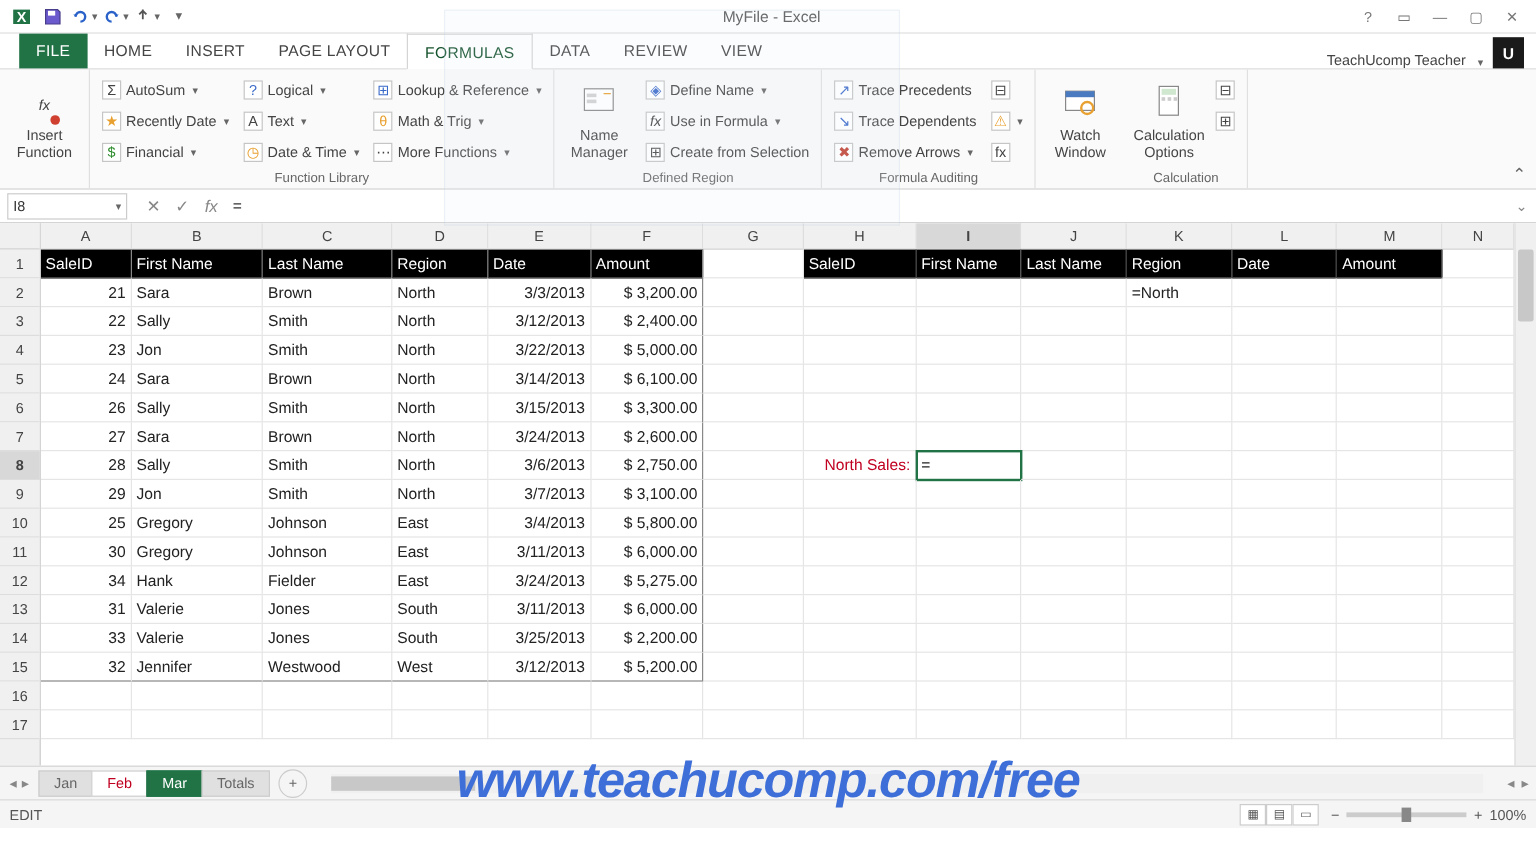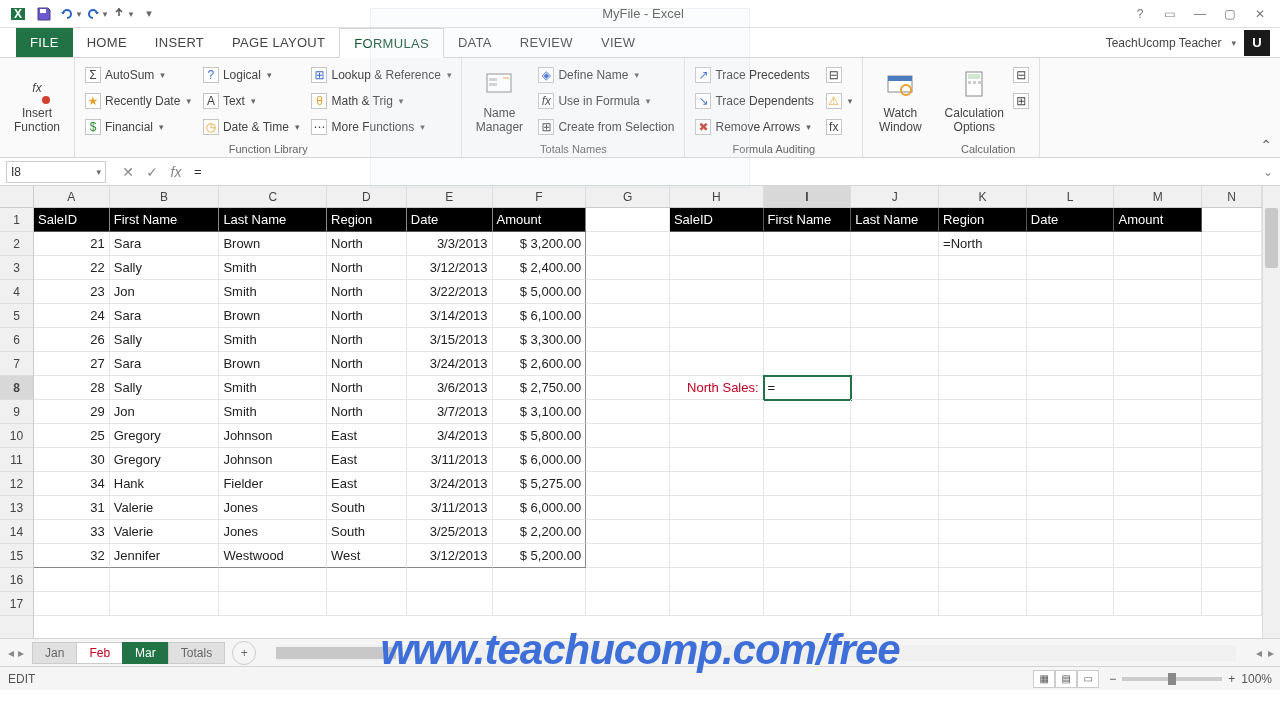--- a/index.html
+++ b/index.html
@@ -8,21 +8,21 @@
 .qat{display:flex;align-items:center;gap:2px;padding:0 6px}
 .qat-btn{width:24px;height:24px;display:flex;align-items:center;justify-content:center;cursor:pointer;color:#555}
 .qat-btn svg{width:16px;height:16px}
 .title-center{flex:1;text-align:center;color:#555;font-size:13px}
 .win-controls{display:flex;gap:10px;padding:0 10px;color:#777}
 .win-controls span{cursor:pointer;width:20px;text-align:center}
 .ribbon-tabs{height:30px;display:flex;align-items:stretch;border-bottom:1px solid #d4d4d4;padding-left:16px}
 .tab{padding:0 14px;display:flex;align-items:center;font-size:13px;color:#444;cursor:pointer;text-transform:uppercase;letter-spacing:0.3px}
 .tab.file{background:#217346;color:#fff;font-weight:500}
 .tab.active{border:1px solid #d4d4d4;border-bottom:1px solid #fff;margin-bottom:-1px;background:#fff;color:#14532d}
-.ribbon-right{margin-left:auto;display:flex;align-items:center;gap:8px;padding-right:10px;color:#444;font-size:13px}
+.ribbon-right{margin-left:auto;display:flex;align-items:flex-end;gap:8px;padding-right:10px;color:#444;font-size:13px}
 .user-badge{width:26px;height:26px;background:#1a1a1a;color:#fff;display:flex;align-items:center;justify-content:center;font-weight:bold;font-size:13px}
 .ribbon{height:100px;background:#fafafa;display:flex;border-bottom:1px solid #d4d4d4;position:relative}
 .ribbon-collapse{position:absolute;right:8px;bottom:4px;cursor:pointer;color:#666;font-size:14px}
 .group{border-right:1px solid #e0e0e0;display:flex;flex-direction:column;padding:4px 6px 2px}
 .group-body{flex:1;display:flex;align-items:flex-start;gap:4px}
 .group-label{text-align:center;font-size:11px;color:#666;padding-top:2px}
 .big-btn{display:flex;flex-direction:column;align-items:center;justify-content:center;width:62px;height:78px;cursor:pointer;text-align:center;font-size:11px;color:#444;gap:2px}
 .big-btn .icon{width:36px;height:36px;display:flex;align-items:center;justify-content:center}
 .stack{display:flex;flex-direction:column;gap:1px}
 .small-btn{height:25px;display:flex;align-items:center;gap:4px;padding:0 4px;cursor:pointer;font-size:12px;color:#444;white-space:nowrap}
@@ -238,21 +238,21 @@
             <span class="mini" style="font-style:italic">fx</span>
             <span>Use in Formula</span>
             <span class="dd">▾</span>
           </div>
         <div class="small-btn">
             <span class="mini">⊞</span>
             <span>Create from Selection</span>
           </div>
       </div>
     </div>
-    <div class="group-label">Totals Names</div>
+    <div class="group-label">Defined Region</div>
   </div>
   <div class="group">
     <div class="group-body">
       <div class="stack">
         <div class="small-btn">
             <span class="mini" style="color:#3a6ac9">↗</span>
             <span>Trace Precedents</span>
           </div>
         <div class="small-btn">
             <span class="mini" style="color:#3a6ac9">↘</span>

